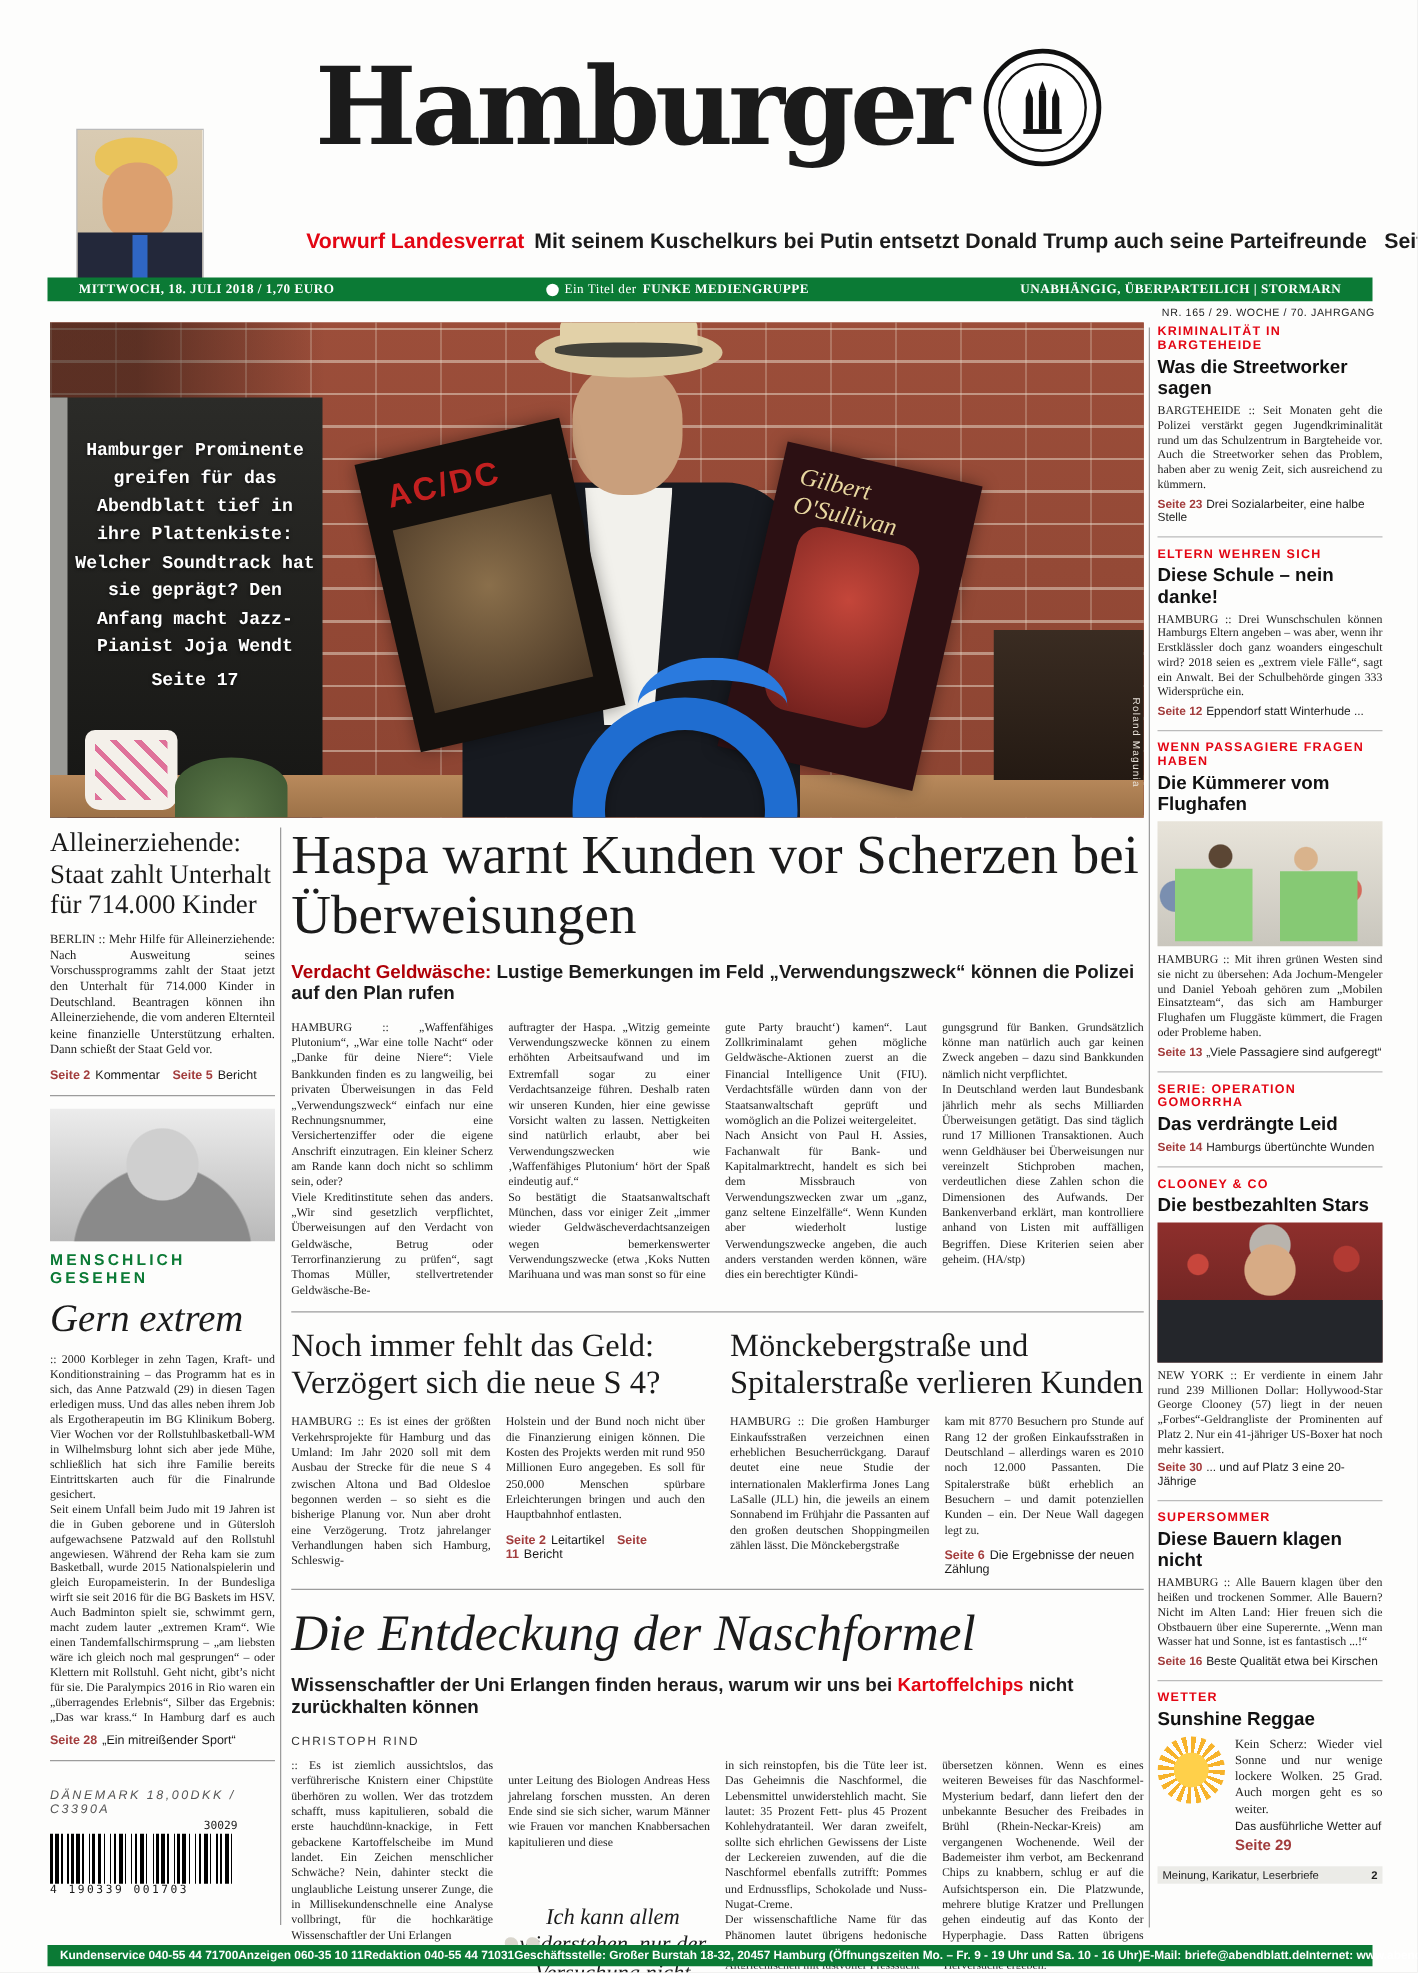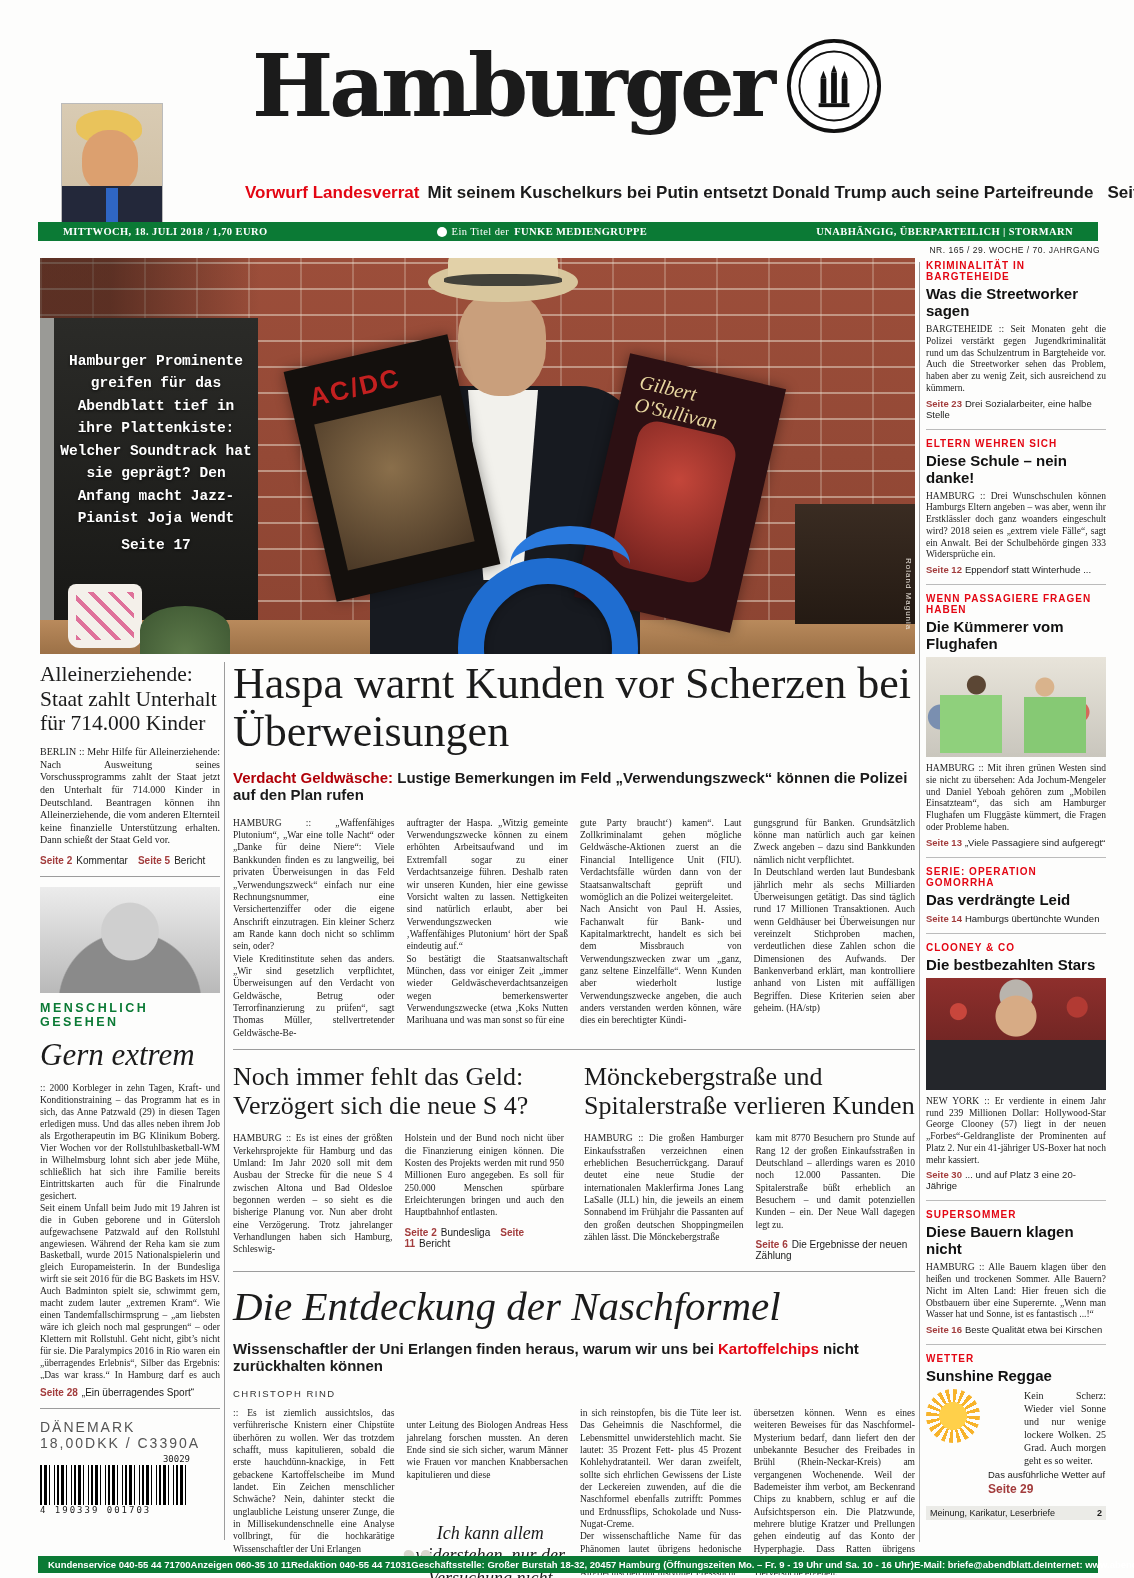--- a/index.html
+++ b/index.html
@@ -76,21 +76,21 @@
   .refline{font-family:"Liberation Sans",sans-serif;font-size:10px;margin-top:8px;}
   .refline .rp{color:var(--refred);font-weight:bold;margin-right:4px;}
   .refline .rl{margin-right:10px;}
   .annefoto{width:180px;height:106px;margin:4px 0 8px;background:
       radial-gradient(circle at 50% 42%,#cfcfcf 0 26%,transparent 27%),
       radial-gradient(circle at 50% 110%,#8a8a8a 0 48%,transparent 49%),
       linear-gradient(180deg,#ececec,#b9b9b9);filter:grayscale(1);}
   .kicker-green{font-family:"Liberation Sans",sans-serif;font-size:12.5px;font-weight:bold;letter-spacing:2.5px;color:var(--green);margin:4px 0 8px;}
   .gern-title{font-size:31px;font-style:italic;margin:0 0 10px;font-weight:normal;}
   .gern-body{max-height:296px;overflow:hidden;font-size:9.5px;}
-  .bc-label{font-family:"Liberation Sans",sans-serif;font-size:14px;letter-spacing:2px;color:#555;margin-top:10px;}
+  .bc-label{font-family:"Liberation Sans",sans-serif;font-size:10px;letter-spacing:2px;color:#555;margin-top:22px;font-style:italic;}
   .bc-top{font-family:"DejaVu Sans Mono",monospace;font-size:9px;text-align:right;width:150px;margin-top:3px;}
   .barcode{width:150px;height:40px;margin-top:1px;background:
      repeating-linear-gradient(90deg,#000 0 2px,#fff 2px 4px,#000 4px 7px,#fff 7px 9px,#000 9px 10px,#fff 10px 14px,#000 14px 15px,#fff 15px 17px);}
   .bc-digits{font-family:"DejaVu Sans Mono",monospace;font-size:9px;letter-spacing:2px;}
 
   
   .center{position:absolute;left:233px;top:660px;width:682px;}
   .haspa-title{font-size:44px;line-height:1.1;font-weight:normal;margin:0 0 12px;}
   .subhead{font-family:"Liberation Sans",sans-serif;font-size:15px;font-weight:bold;margin:0 0 14px;}
   .subhead .sk{color:#b00008;}
@@ -130,21 +130,21 @@
       radial-gradient(circle at 50% 34%,#d7ab85 0 20px,transparent 21px),
       radial-gradient(circle at 50% 16%,#b9b4ad 0 16px,transparent 17px),
       linear-gradient(180deg,transparent 62px,#24262b 62px),
       radial-gradient(circle at 18% 30%,#c8463c 0 8px,transparent 9px),
       radial-gradient(circle at 84% 26%,#b23a33 0 10px,transparent 11px),
       linear-gradient(180deg,#8e2f2c,#5d1f1e);}
   .weather{display:flex;gap:8px;align-items:flex-start;}
   .sun{width:54px;height:54px;flex:0 0 auto;border-radius:50%;background:
       radial-gradient(circle,#ffd04a 0 36%,rgba(0,0,0,0) 37%),
       repeating-conic-gradient(#f7b32b 0 9deg,rgba(0,0,0,0) 9deg 18deg);}
-  .w-body{font-family:"Liberation Serif",serif;font-size:10px;line-height:1.3;text-align:justify;margin-left:36px;}
+  .w-body{font-family:"Liberation Serif",serif;font-size:10px;line-height:1.3;text-align:justify;}
   .w-more{font-size:9.5px;margin-top:2px;}
   .w-page{color:var(--refred);font-weight:bold;font-size:12px;margin-top:2px;}
   .idx{margin-top:10px;font-size:9px;}
   .idx-row{display:flex;justify-content:space-between;padding:1.5px 4px;line-height:1.25;}
   .idx-row:nth-child(odd){background:#ebebe7;}
   .idx-row .pg{font-weight:bold;}
 
   
   .footbar{position:absolute;left:38px;top:1556px;width:1060px;height:17px;background:var(--green);color:#fff;
            display:flex;align-items:center;justify-content:space-between;padding:0 10px;box-sizing:border-box;
@@ -235,21 +235,21 @@
     <div class="refline">
       <span class="rp">Seite 2</span><span class="rl">Kommentar</span><span class="rp">Seite 5</span><span class="rl">Bericht</span>
     </div>
     <hr class="hr">
     <div class="annefoto"></div>
     <div class="kicker-green">MENSCHLICH GESEHEN</div>
     <h2 class="gern-title">Gern extrem</h2>
     <div class="body gern-body">:: 2000 Korbleger in zehn Tagen, Kraft- und Konditionstraining – das Programm hat es in sich, das Anne Patzwald (29) in diesen Tagen erledigen muss. Und das alles neben ihrem Job als Ergotherapeutin im BG Klinikum Boberg. Vier Wochen vor der Rollstuhlbasketball-WM in Wilhelmsburg lohnt sich aber jede Mühe, schließlich hat sich ihre Familie bereits Eintrittskarten auch für die Finalrunde gesichert.
 Seit einem Unfall beim Judo mit 19 Jahren ist die in Guben geborene und in Gütersloh aufgewachsene Patzwald auf den Rollstuhl angewiesen. Während der Reha kam sie zum Basketball, wurde 2015 Nationalspielerin und gleich Europameisterin. In der Bundesliga wirft sie seit 2016 für die BG Baskets im HSV. Auch Badminton spielt sie, schwimmt gern, macht zudem lauter „extremen Kram“. Wie einen Tandemfallschirmsprung – „am liebsten wäre ich gleich noch mal gesprungen“ – oder Klettern mit Rollstuhl. Geht nicht, gibt’s nicht für sie. Die Paralympics 2016 in Rio waren ein „überragendes Erlebnis“, Silber das Ergebnis: „Das war krass.“ In Hamburg darf es auch Gold werden. (rg)</div>
     <div class="refline">
-      <span class="rp">Seite 28</span><span class="rl">„Ein überragendes Sport“</span>
+      <span class="rp">Seite 28</span><span class="rl">„Ein mitreißender Sport“</span>
     </div>
     <hr class="hr">
     <div class="bc-label">DÄNEMARK 18,00DKK / C3390A</div>
     <div class="bc-top">30029</div>
     <div class="barcode"></div>
     <div class="bc-digits">4 190339 001703</div>
   </div>
 
   <div class="center">
     <h1 class="haspa-title">Haspa warnt Kunden vor Scherzen bei Überweisungen</h1>
@@ -270,21 +270,21 @@
     <hr class="hr">
 
     <div class="row2">
       <div class="art">
         <h3>Noch immer fehlt das Geld: Verzögert sich die neue S 4?</h3>
         <div class="cols">
           <div class="col">HAMBURG ::   Es ist eines der größten Verkehrsprojekte für Hamburg und das Umland: Im Jahr 2020 soll mit dem Ausbau der Strecke für die neue S 4 zwischen Altona und Bad Oldesloe begonnen werden – so sieht es die bisherige Planung vor. Nun aber droht eine Verzögerung. Trotz jahrelanger Verhandlungen haben sich Hamburg, Schleswig-</div>
           <div class="colwrap" style="flex:1">
             <div class="col" style="max-height:118px;overflow:hidden">Holstein und der Bund noch nicht über die Finanzierung einigen können. Die Kosten des Projekts werden mit rund 950 Millionen Euro angegeben. Es soll für 250.000 Menschen spürbare Erleichterungen bringen und auch den Hauptbahnhof entlasten.</div>
             <div class="refline">
-              <span class="rp">Seite 2</span><span class="rl">Bundesliga</span><span class="rp">Seite 11</span><span class="rl">Bericht</span>
+              <span class="rp">Seite 2</span><span class="rl">Leitartikel</span><span class="rp">Seite 11</span><span class="rl">Bericht</span>
             </div>
           </div>
         </div>
       </div>
       <div class="art">
         <h3>Mönckebergstraße und Spitalerstraße verlieren Kunden</h3>
         <div class="cols">
           <div class="col">HAMBURG ::   Die großen Hamburger Einkaufsstraßen verzeichnen einen erheblichen Besucherrückgang. Darauf deutet eine neue Studie der internationalen Maklerfirma Jones Lang LaSalle (JLL) hin, die jeweils an einem Sonnabend im Frühjahr die Passanten auf den großen deutschen Shoppingmeilen zählen lässt. Die Mönckebergstraße</div>
           <div class="colwrap" style="flex:1">
             <div class="col" style="max-height:118px;overflow:hidden">kam mit 8770 Besuchern pro Stunde auf Rang 12 der großen Einkaufsstraßen in Deutschland – allerdings waren es 2010 noch 12.000 Passanten. Die Spitalerstraße büßt erheblich an Besuchern – und damit potenziellen Kunden – ein. Der Neue Wall dagegen legt zu.</div>

